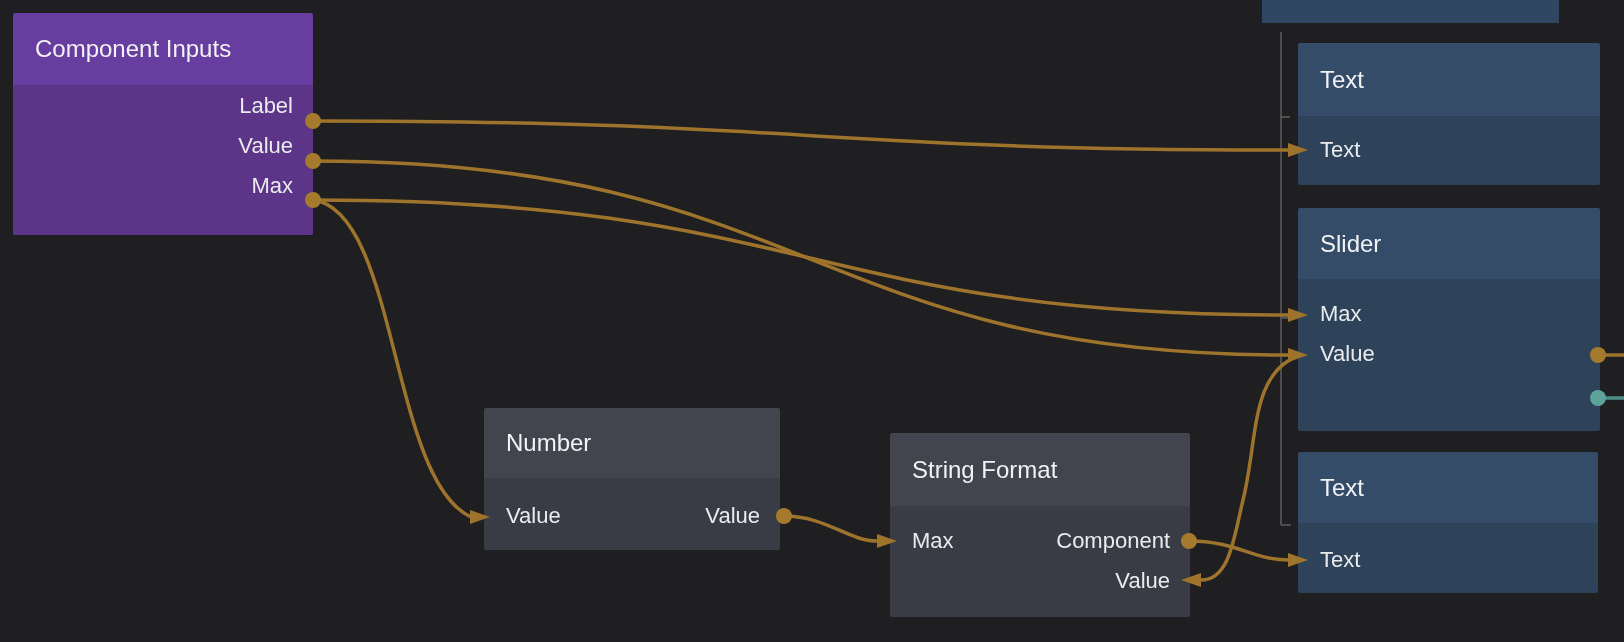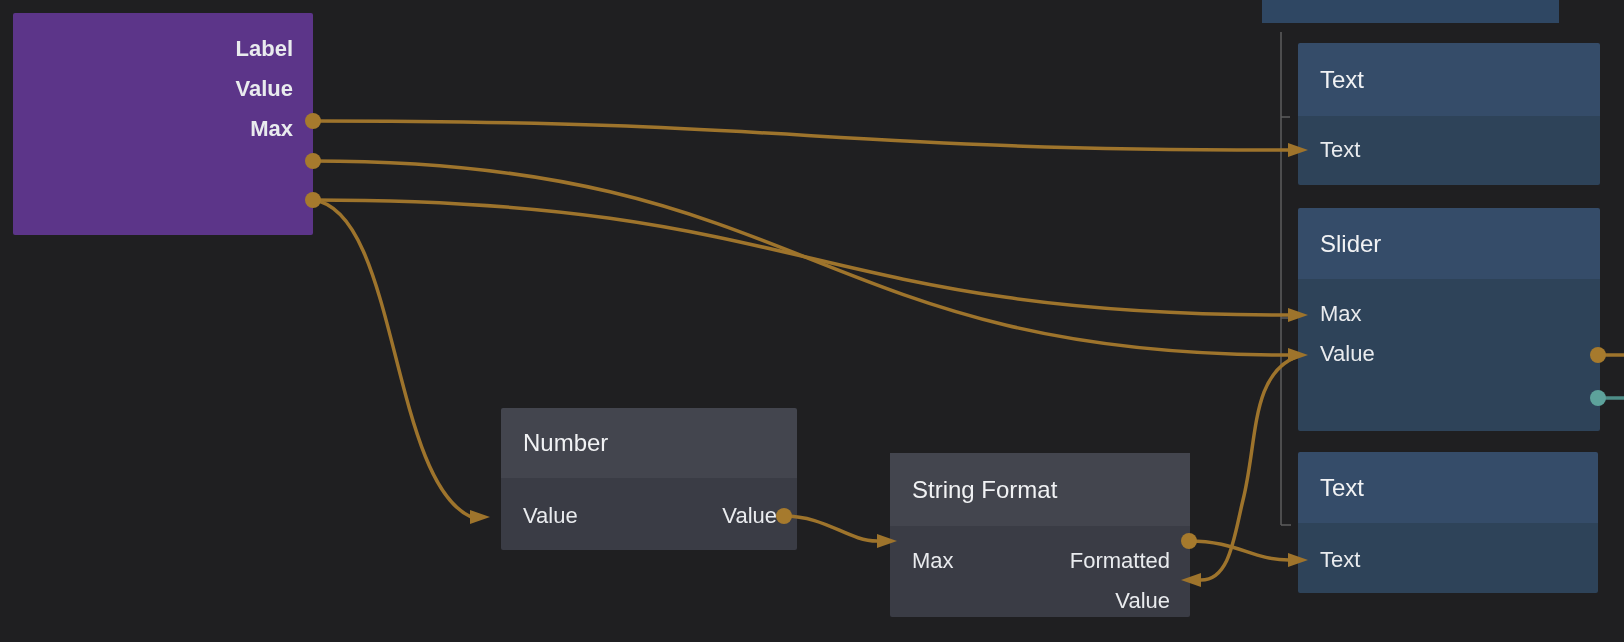--- a/index.html
+++ b/index.html
@@ -31,53 +31,56 @@
   svg#wires{position:absolute;left:0;top:0;pointer-events:none;}
 </style>
 </head>
 <body>
 
 <div id="canvas">
 
   <div id="topbar" style="left:1262px;top:0;width:297px;height:23px;"></div>
 
   <div class="node purple" style="left:13px;top:13px;width:300px;height:222px;">
-    <div class="bd" style="padding-top:16px;font-weight:bold;">
+    <div class="hd" style="height:72px;">
+      <span>Component Inputs</span>
+    </div>
+    <div class="bd" style="padding-top:1px;">
       <div class="row out">
         <span>Label</span>
       </div>
       <div class="row out">
         <span>Value</span>
       </div>
       <div class="row out">
         <span>Max</span>
       </div>
     </div>
   </div>
 
-  <div class="node gray" style="left:501px;top:408px;width:296px;height:142px;">
+  <div class="node gray" style="left:484px;top:408px;width:296px;height:142px;">
     <div class="hd" style="height:70px;">
       <span>Number</span>
     </div>
     <div class="bd" style="padding-top:18px;">
       <div class="row both">
         <span>Value</span>
         <span>Value</span>
       </div>
     </div>
   </div>
 
   <div class="node gray" style="left:890px;top:433px;width:300px;height:184px;">
-    <div class="hd" style="height:73px;margin-top:20px;">
+    <div class="hd" style="height:73px;">
       <span>String Format</span>
     </div>
     <div class="bd" style="padding-top:15px;">
       <div class="row both">
         <span>Max</span>
-        <span>Formatted</span>
+        <span>Component</span>
       </div>
       <div class="row out">
         <span>Value</span>
       </div>
     </div>
   </div>
 
   <div class="node blue" style="left:1298px;top:43px;width:302px;height:142px;">
     <div class="hd" style="height:73px;">
       <span>Text</span>

